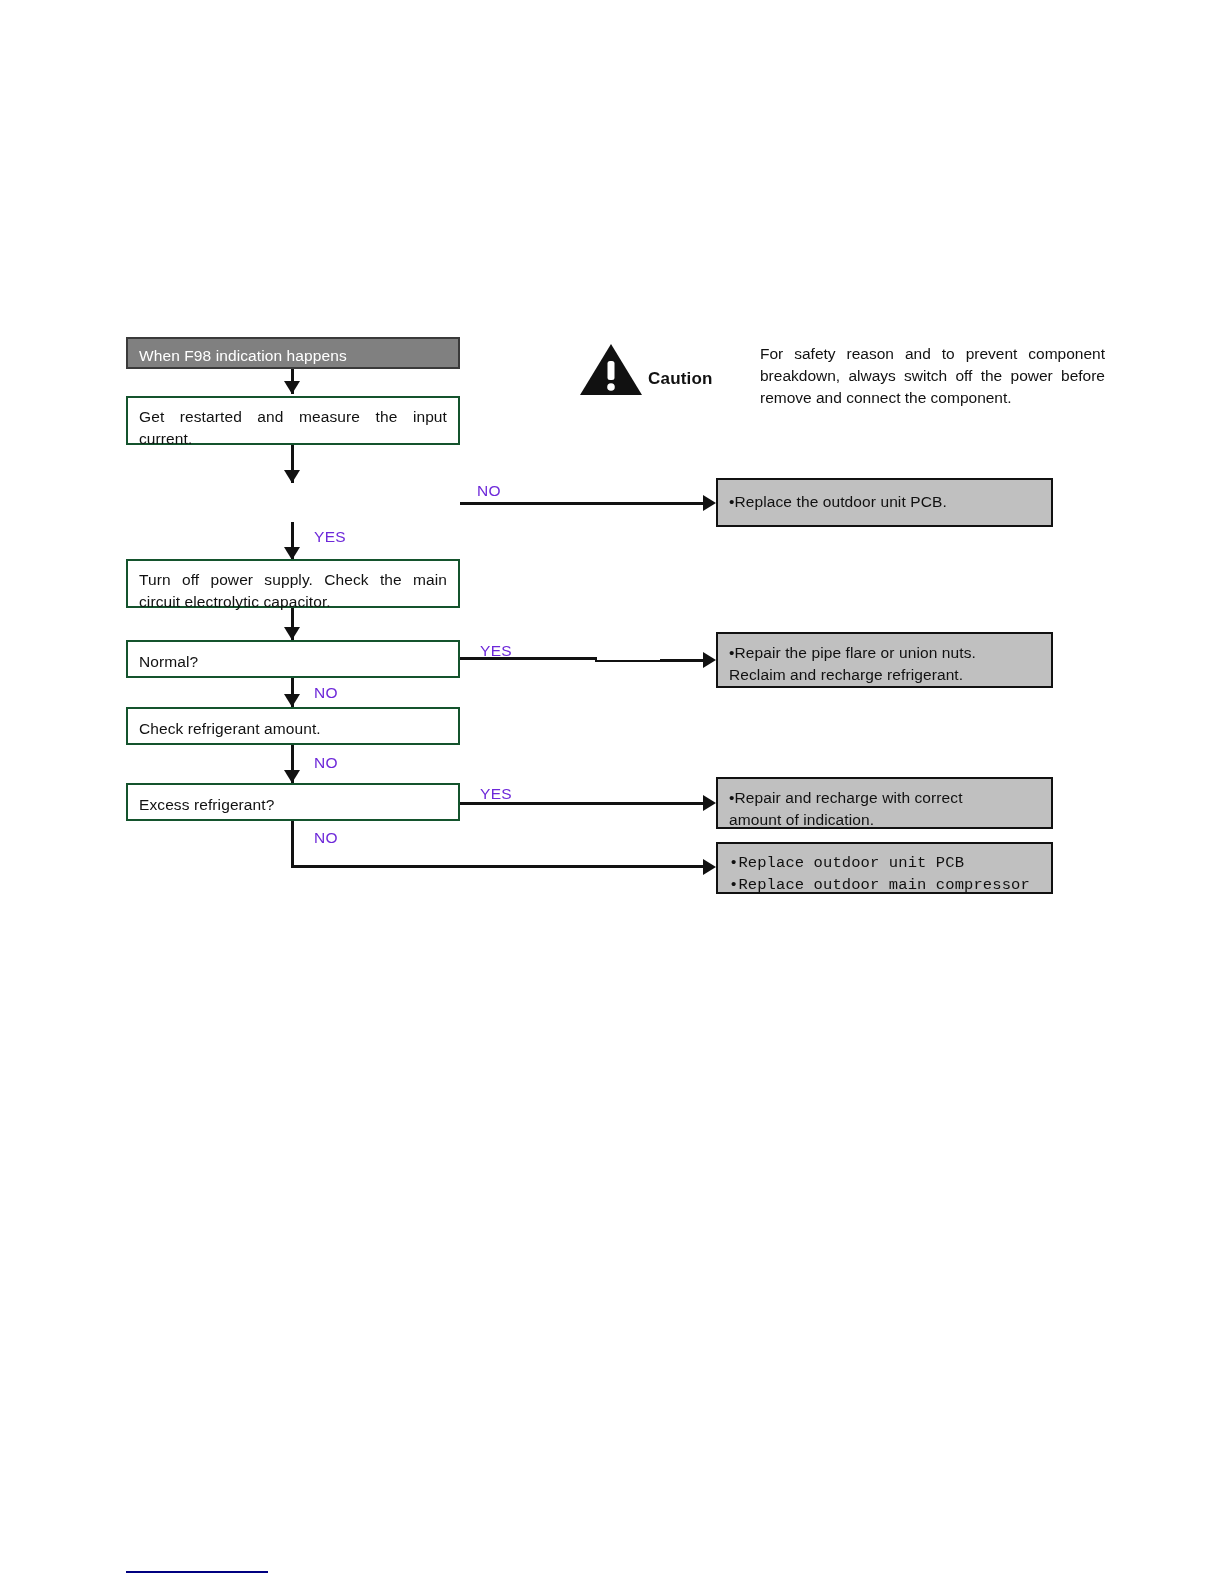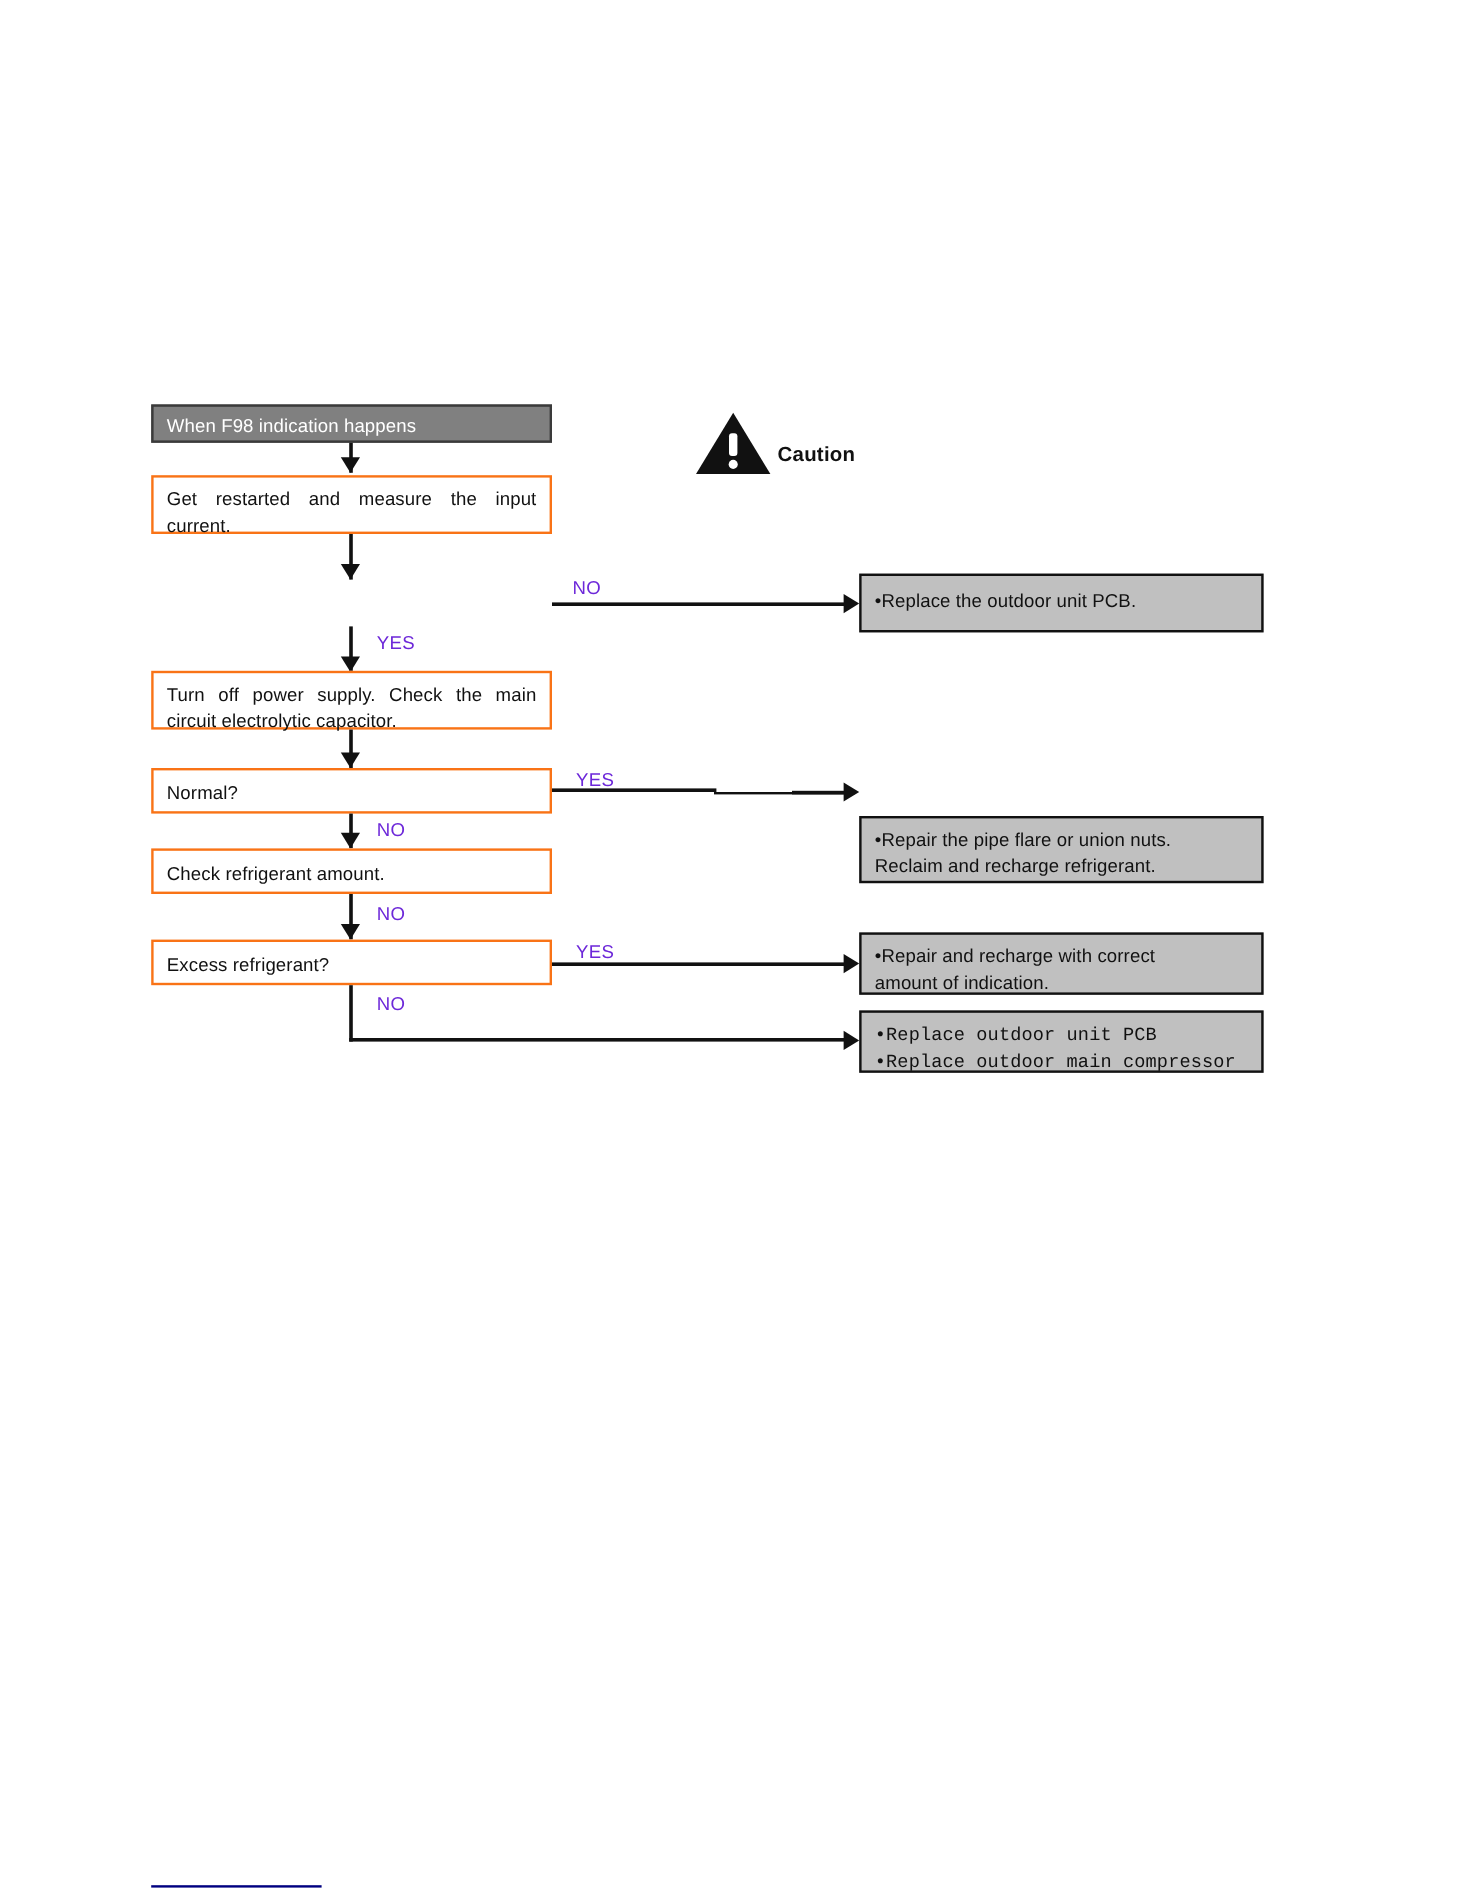--- a/index.html
+++ b/index.html
@@ -15,21 +15,21 @@
     color: #000000;
     overflow: hidden;
   }
 
   #page { position: absolute; inset: 0; }
 
   
   .node {
     position: absolute;
     box-sizing: border-box;
-    border: 2px solid #f97316;
+    border: 2px solid #14532d;
     background: #ffffff;
     font-size: 15.5px;
     line-height: 1.42;
     color: #111111;
     padding: 8px 11px 6px 11px;
     letter-spacing: 0.1px;
   }
   .node.gray {
     background: #c0c0c0;
     border: 2px solid #111111;
@@ -129,20 +129,21 @@
 
   <div id="caution-block" style="left:578px; top:341px; width:470px; height:64px;">
     <div class="caution-icon">
       <svg viewBox="0 0 66 56" width="66" height="56" aria-hidden="true">
         <path d="M33 3 L64 54 L2 54 Z" fill="#111111"></path>
         <rect x="29.5" y="20" width="7" height="19" rx="2.5" fill="#ffffff"></rect>
         <circle cx="33" cy="46" r="3.8" fill="#ffffff"></circle>
       </svg>
     </div>
     <div class="caution-word">Caution</div>
+    <div class="caution-text">For safety reason and to prevent component breakdown, always switch off the power before remove and connect the component.</div>
   </div>
 
   <div class="node header" style="left:126px; top:337px; width:334px; height:32px; padding-top:6px;">
     <span>When F98 indication happens</span>
   </div>
 
   <div class="vline" style="left:291px; top:369px; height:25px;"></div>
   <div class="arrow-down" style="left:284px; top:381px;"></div>
 
   <div class="node" style="left:126px; top:396px; width:334px; height:49px;">
@@ -202,21 +203,21 @@
 
   <div class="vline" style="left:291px; top:821px; height:47px;"></div>
   <div class="hline" style="left:291px; top:865px; width:421px;"></div>
   <div class="arrow-right" style="left:703px; top:859px;"></div>
   <div class="edge-label" style="left:314px; top:830px;">NO</div>
 
   <div class="node gray" style="left:716px; top:478px; width:337px; height:49px; padding-top:11px;">
     <div>•Replace the outdoor unit PCB.</div>
   </div>
 
-  <div class="node gray" style="left:716px; top:632px; width:337px; height:56px;margin-top:48px;">
+  <div class="node gray" style="left:716px; top:632px; width:337px; height:56px;">
     <div>•Repair the pipe flare or union nuts.</div>
     <div>Reclaim and recharge refrigerant.</div>
   </div>
 
   <div class="node gray" style="left:716px; top:777px; width:337px; height:52px;">
     <div>•Repair and recharge with correct</div>
     <div>amount of indication.</div>
   </div>
 
   <div class="node gray" style="left:716px; top:842px; width:337px; height:52px;font-family:Liberation Mono, monospace;">

